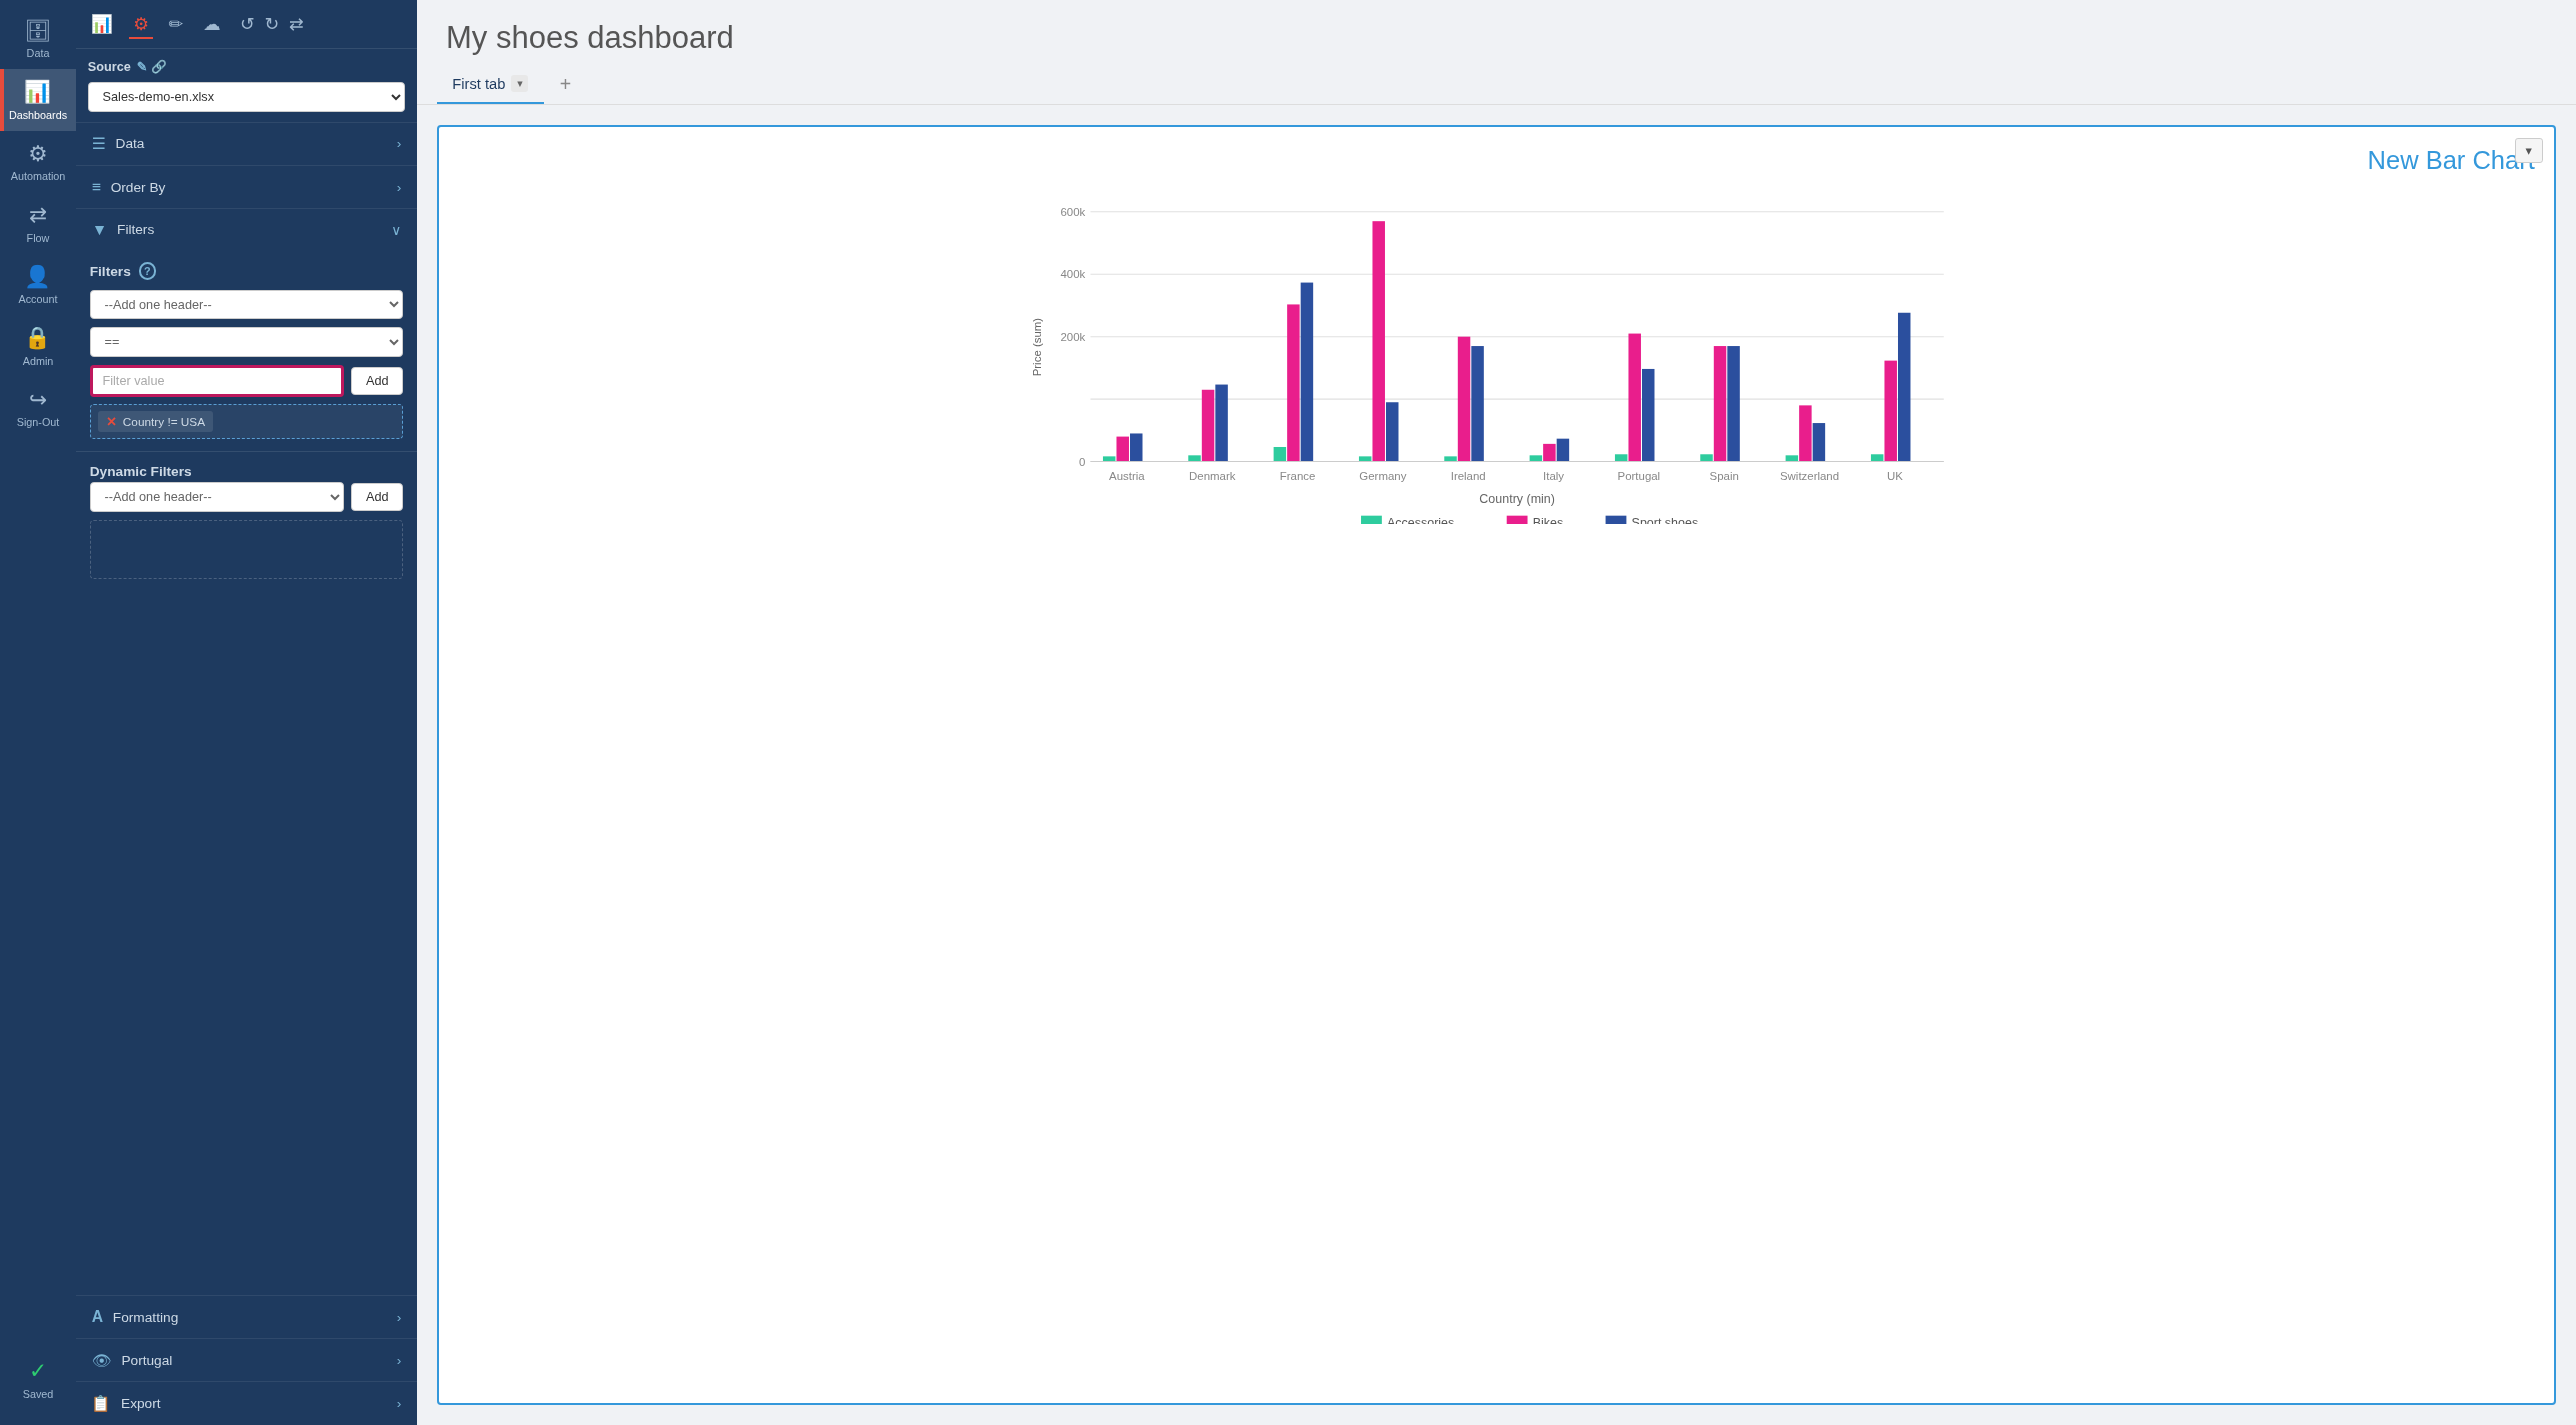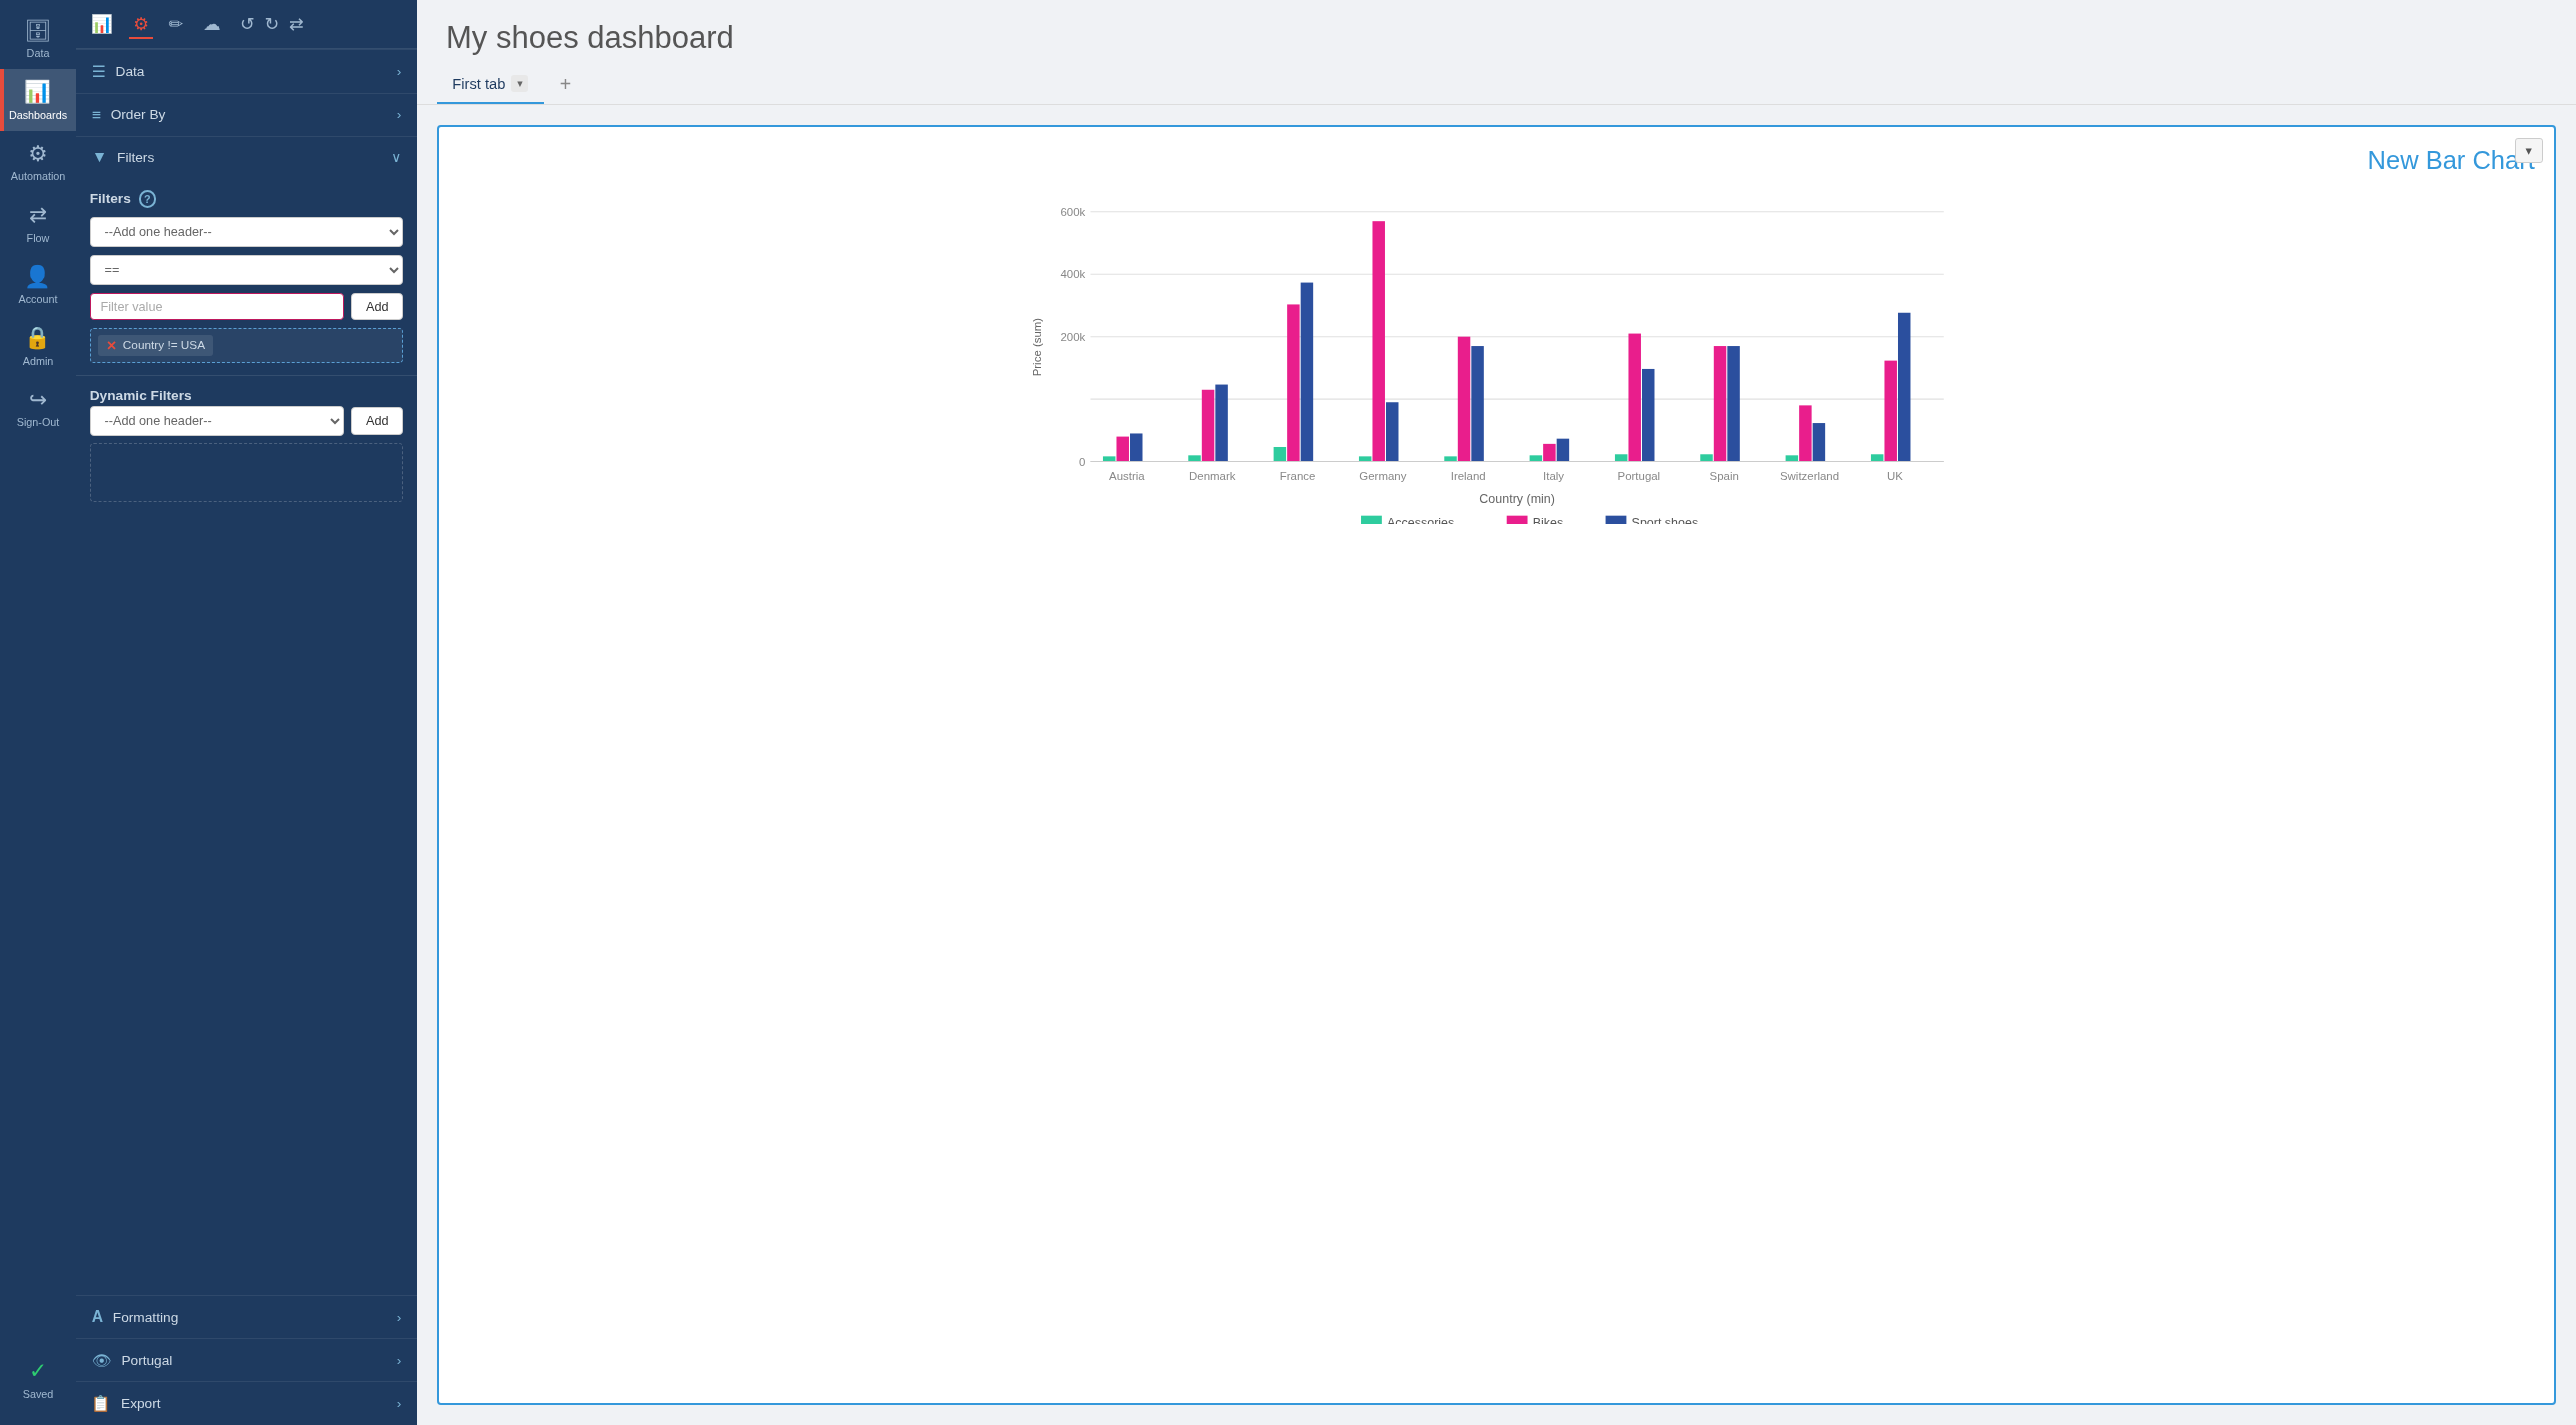--- a/index.html
+++ b/index.html
@@ -141,21 +141,21 @@
 
     .filter-row {
       display: flex;
       gap: 7.8px;
       align-items: center;
       margin-bottom: 7.8px;
     }
     .filter-input {
       flex: 1;
       padding: 5.9px 9.8px;
-      border: 1px solid #be185d;
+      border: 3px solid #be185d;
       border-radius: 3.9px;
       font-size: 12.7px;
       background: #fff;
     }
     .filter-input::placeholder { color: #aaa; }
     .add-btn {
       padding: 5.9px 13.7px;
       background: #fff;
       border: 1px solid #ccc;
       border-radius: 3.9px;
@@ -391,20 +391,32 @@
     <span class="tool-icon active" style="color:#e74c3c; border-bottom: 2px solid #e74c3c; padding-bottom:2px;">⚙</span>
     <span class="tool-icon">✏</span>
     <span class="tool-icon">☁</span>
     <div class="undo-redo-bar">
       <span class="tool-icon">↺</span>
       <span class="tool-icon">↻</span>
       <span class="tool-icon">⇄</span>
     </div>
   </div>
 
+  <div class="source-section">
+    <div class="source-label">
+      <span>Source</span>
+      <div class="edit-icons">
+        <span class="edit-icon">✎</span>
+        <span class="edit-icon">🔗</span>
+      </div>
+    </div>
+    <select class="source-select">
+      <option>Sales-demo-en.xlsx</option>
+    </select>
+  </div>
 
   <div class="sidebar-menu-item">
     <div class="left-part">
       <span class="menu-icon">☰</span>
       <span>Data</span>
     </div>
     <span class="chevron">›</span>
   </div>
   <div class="sidebar-menu-item">
     <div class="left-part">

